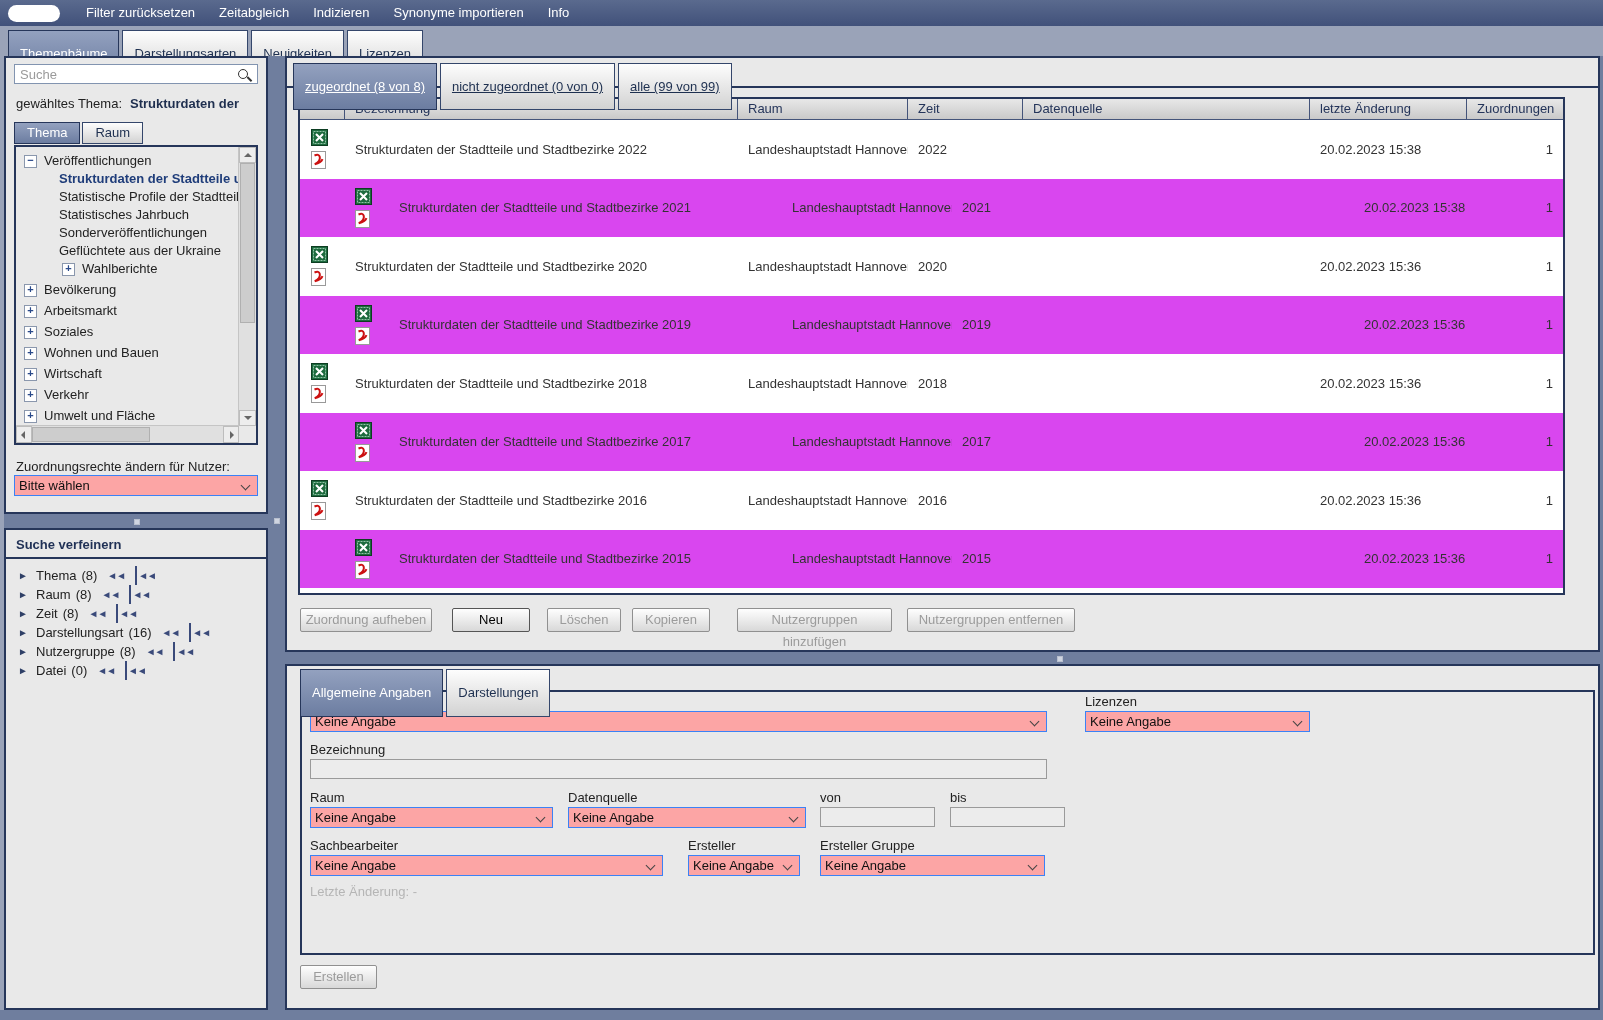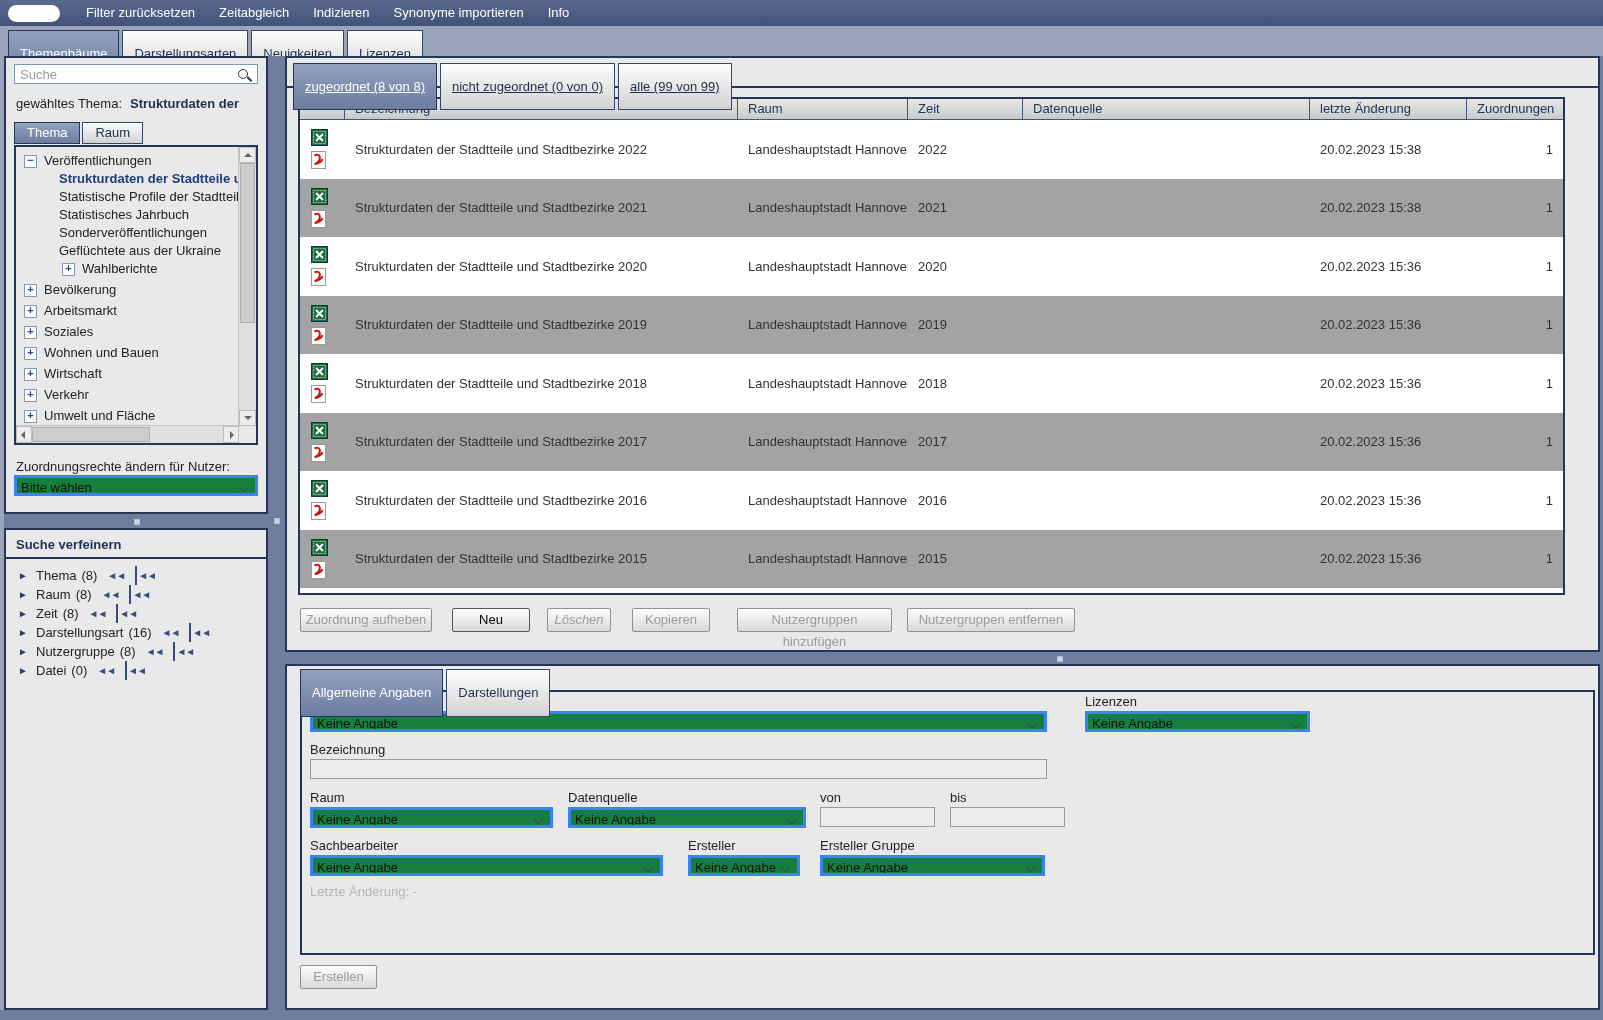--- a/index.html
+++ b/index.html
@@ -53,21 +53,21 @@
   .vsb .up{top:0;} .vsb .dn{bottom:0;}
   .hsb .lf{left:0;height:17px;width:16px;} .hsb .rt{right:0;height:17px;width:16px;}
   .vthumb{position:absolute;top:16px;left:1px;width:15px;height:160px;background:#cdcdcd;border:1px solid #b0b0b0;box-sizing:border-box;}
   .hthumb{position:absolute;left:16px;top:1px;height:15px;width:118px;background:#cdcdcd;border:1px solid #b0b0b0;box-sizing:border-box;}
   .tri{position:absolute;width:0;height:0;border:4px solid transparent;}
   .tri.u{left:4px;top:5px;border-bottom-color:#666;border-top:none;}
   .tri.d{left:4px;bottom:5px;border-top-color:#666;border-bottom:none;}
   .tri.l{left:4px;top:4px;border-right-color:#666;border-left:none;}
   .tri.r{right:4px;top:4px;border-left-color:#666;border-right:none;}
   .rightslabel{position:absolute;left:10px;top:401px;white-space:nowrap;}
-  .selectbox{position:relative;height:21px;background:#15803d;border:3px solid #3b82f6;box-sizing:border-box;
+  .selectbox{position:relative;height:21px;background:#fca5a5;border:1px solid #3b82f6;box-sizing:border-box;
     line-height:19px;padding:0 20px 0 4px;color:#111;white-space:nowrap;overflow:hidden;cursor:default;}
   .chev{position:absolute;right:8px;top:6px;width:6px;height:6px;border-right:1.5px solid #444;border-bottom:1.5px solid #444;transform:rotate(45deg);}
   #rightsSelect{position:absolute;left:8px;top:417px;width:244px;}
   
   .split{position:absolute;background:#6f7e9e;}
   .grip{position:absolute;width:4px;height:4px;background:#cfd5e1;border:1px solid #55618030;}
   
   #sidebarBottom{left:4px;top:528px;width:264px;height:482px;}
   .refinehead{position:absolute;left:10px;top:7px;font-weight:bold;color:#1f3055;}
   .refineline{position:absolute;left:0;top:27px;width:100%;height:2px;background:#26365a;}
@@ -87,33 +87,33 @@
   .th{box-sizing:border-box;border-right:1px solid #44547a;line-height:19px;padding-left:10px;white-space:nowrap;overflow:hidden;}
   .th:last-child{border-right:none;}
   .c0{width:45px;flex:0 0 auto;padding-left:0;}
   .c1{width:393px;flex:0 0 auto;}
   .c2{width:170px;flex:0 0 auto;}
   .c3{width:115px;flex:0 0 auto;}
   .c4{width:287px;flex:0 0 auto;}
   .c5{width:157px;flex:0 0 auto;}
   .c6{flex:1 1 auto;}
   .tr{display:flex;height:58.5px;color:#333;}
-  .tr.odd{background:#a3a3a3;}
+  .tr.odd{background:#d946ef;padding-left:44px;}
   .td{box-sizing:border-box;display:flex;align-items:center;padding-left:10px;white-space:nowrap;overflow:hidden;}
   .td.c0{flex-direction:column;justify-content:center;align-items:flex-start;padding-left:11px;gap:5px;}
   .td.c6{justify-content:flex-end;padding-right:10px;padding-left:0;}
   .fileicon{display:block;line-height:0;cursor:pointer;}
   
   .actions{position:absolute;left:0;top:550px;width:100%;height:26px;}
   .btn{position:absolute;height:24px;border:1px solid #909090;border-radius:2px;
     background:linear-gradient(#fefefe,#d8d8d8);color:#9b9b9b;text-align:center;line-height:22px;cursor:default;box-sizing:border-box;}
   .btn.enabled{color:#000;border-color:#555;}
   .actions .btn:nth-child(1){left:13px;width:132px;}
   .actions .btn:nth-child(2){left:165px;width:78px;}
-  .actions .btn:nth-child(3){left:260px;width:64px;font-style:italic;}
+  .actions .btn:nth-child(3){left:260px;width:74px;}
   .actions .btn:nth-child(4){left:345px;width:78px;}
   .actions .btn:nth-child(5){left:450px;width:155px;}
   .actions .btn:nth-child(6){left:620px;width:168px;}
   
   #mainBottom{left:285px;top:664px;width:1315px;height:346px;}
   .detTabs{position:absolute;left:13px;top:3px;z-index:2;}
   .formbox{position:absolute;left:13px;top:24px;width:1295px;height:265px;border:2px solid #26365a;box-sizing:border-box;}
   .ffield{position:absolute;}
   .flabel{height:14px;line-height:14px;margin-bottom:2px;white-space:nowrap;}
   .tinput{height:20px;border:1px solid #9a9a9a;background:#ececec;box-sizing:border-box;

